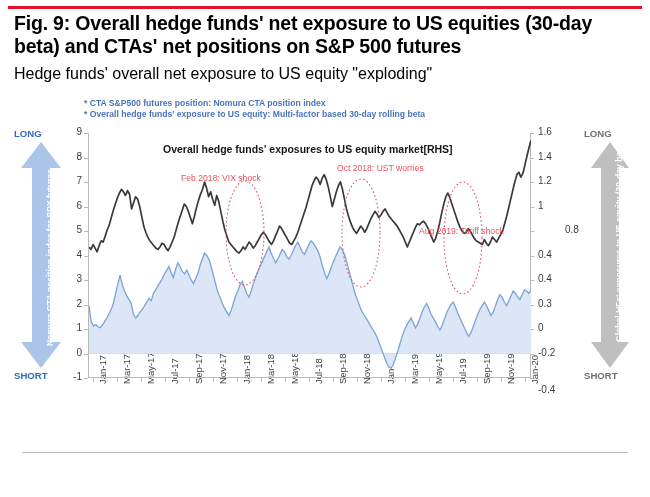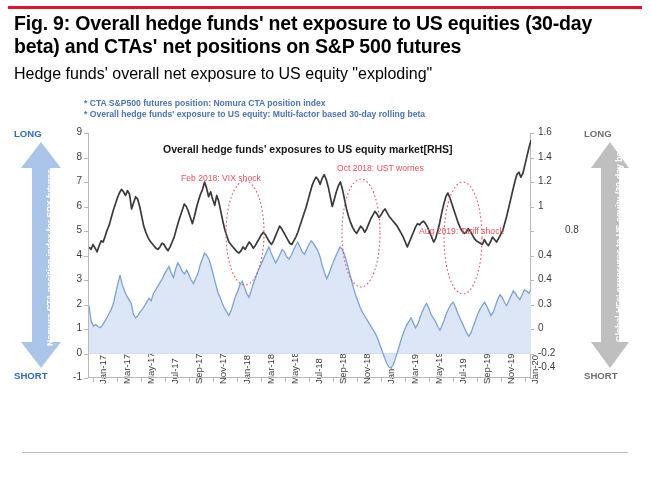--- a/index.html
+++ b/index.html
@@ -147,21 +147,21 @@
         <div class="ytick-r" style="left: 538px; top: 126.5px;">0.4</div>
         <div class="tickmark-r" style="left: 530px; top: 133.5px;"></div>
         <div class="ytick-r" style="left: 538px; top: 151px;">0.4</div>
         <div class="tickmark-r" style="left: 530px; top: 158px;"></div>
         <div class="ytick-r" style="left: 538px; top: 175.5px;">0.3</div>
         <div class="tickmark-r" style="left: 530px; top: 182.5px;"></div>
         <div class="ytick-r" style="left: 538px; top: 200px;">0</div>
         <div class="tickmark-r" style="left: 530px; top: 207px;"></div>
         <div class="ytick-r" style="left: 538px; top: 224.5px;">-0.2</div>
         <div class="tickmark-r" style="left: 530px; top: 231.5px;"></div>
-        <div class="ytick-r" style="left: 538px; top: 239px;">-0.4</div>
+        <div class="ytick-r" style="left: 538px; top: 262px;">-0.4</div>
         <div class="tickmark-r" style="left: 530px; top: 256px;"></div>
       </div>
     <div id="xlabels">
         <div class="xtick" style="left: 97px; top: 262px;">Jan-17</div>
         <div class="xtickmark" style="left: 93px; top: 256px;"></div>
         <div class="xtick" style="left: 121px; top: 262px;">Mar-17</div>
         <div class="xtickmark" style="left: 117px; top: 256px;"></div>
         <div class="xtick" style="left: 145px; top: 262px;">May-17</div>
         <div class="xtickmark" style="left: 141px; top: 256px;"></div>
         <div class="xtick" style="left: 169px; top: 262px;">Jul-17</div>

